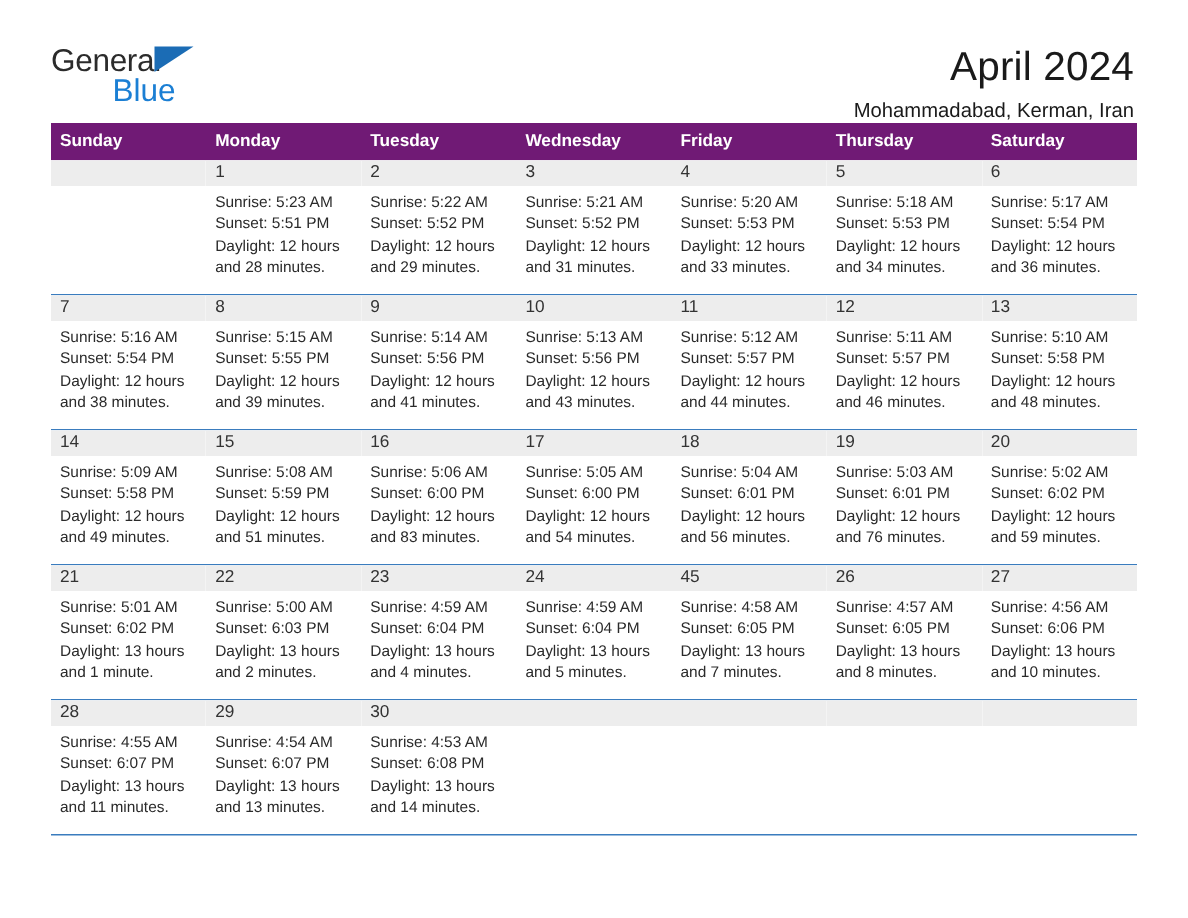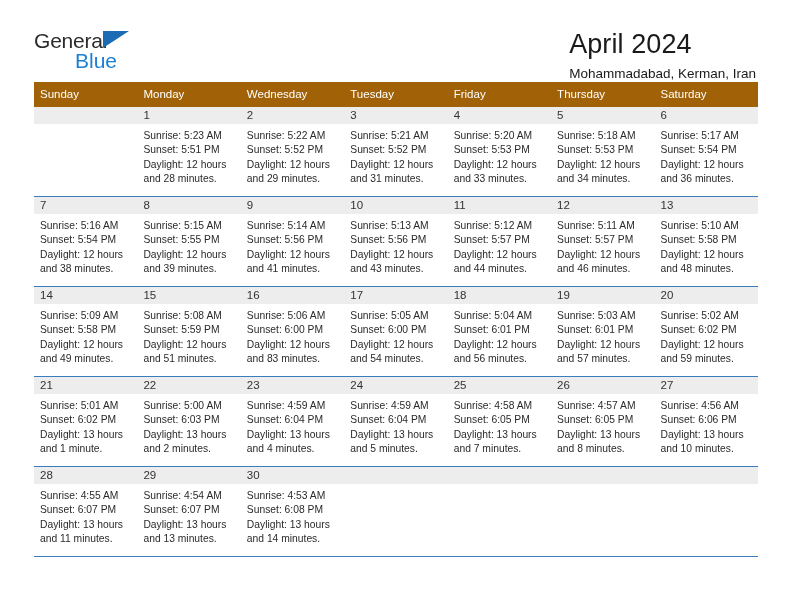--- a/index.html
+++ b/index.html
@@ -61,20 +61,21 @@
   .logo-blue {
     font-size: 21px;
     color: #1b7fd4;
     display: block;
     position: absolute;
     left: 41px;
     top: 20px;
   }
 
   .title-block {
+    text-align: right;
     padding-right: 2px;
   }
   .cal-title {
     font-size: 27px;
     font-weight: normal;
     color: #1a1a1a;
     line-height: 1.05;
     letter-spacing: 0.1px;
   }
   .cal-subtitle {
@@ -85,21 +86,22 @@
   }
 
   
   .calendar {
     margin: 10px 34px 0 34px;
     width: 724px;
   }
 
   .weekday-row {
     display: flex;
-    background: #a16207;
+    background: #701a75;
+    font-weight: bold;
   }
   .weekday {
     flex: 1 1 0;
     color: #ffffff;
     font-size: 11.5px;
     padding: 5px 0 5px 6px;
     line-height: 1.3;
   }
 
   .week-row {
@@ -153,22 +155,22 @@
       <div class="cal-subtitle">Mohammadabad, Kerman, Iran</div>
     </div>
 
   </div>
 
   <div class="calendar">
 
     <div class="weekday-row">
       <div class="weekday">Sunday</div>
       <div class="weekday">Monday</div>
+      <div class="weekday">Tuesday</div>
       <div class="weekday">Wednesday</div>
-      <div class="weekday">Tuesday</div>
       <div class="weekday">Friday</div>
       <div class="weekday">Thursday</div>
       <div class="weekday">Saturday</div>
     </div>
 
     <div id="weeks-container">
         <div class="week-row">
           <div class="day-cell empty">
             <div class="day-num-band"></div>
           </div>
@@ -337,21 +339,21 @@
               <div>Daylight: 12 hours</div>
               <div>and 56 minutes.</div>
             </div>
           </div>
           <div class="day-cell">
             <div class="day-num-band">19</div>
             <div class="day-body">
               <div>Sunrise: 5:03 AM</div>
               <div>Sunset: 6:01 PM</div>
               <div>Daylight: 12 hours</div>
-              <div>and 57 minutes.</div>
+              <div>and 76 minutes.</div>
             </div>
           </div>
           <div class="day-cell">
             <div class="day-num-band">20</div>
             <div class="day-body">
               <div>Sunrise: 5:02 AM</div>
               <div>Sunset: 6:02 PM</div>
               <div>Daylight: 12 hours</div>
               <div>and 59 minutes.</div>
             </div>
@@ -388,21 +390,21 @@
           <div class="day-cell">
             <div class="day-num-band">24</div>
             <div class="day-body">
               <div>Sunrise: 4:59 AM</div>
               <div>Sunset: 6:04 PM</div>
               <div>Daylight: 13 hours</div>
               <div>and 5 minutes.</div>
             </div>
           </div>
           <div class="day-cell">
-            <div class="day-num-band">25</div>
+            <div class="day-num-band">45</div>
             <div class="day-body">
               <div>Sunrise: 4:58 AM</div>
               <div>Sunset: 6:05 PM</div>
               <div>Daylight: 13 hours</div>
               <div>and 7 minutes.</div>
             </div>
           </div>
           <div class="day-cell">
             <div class="day-num-band">26</div>
             <div class="day-body">

